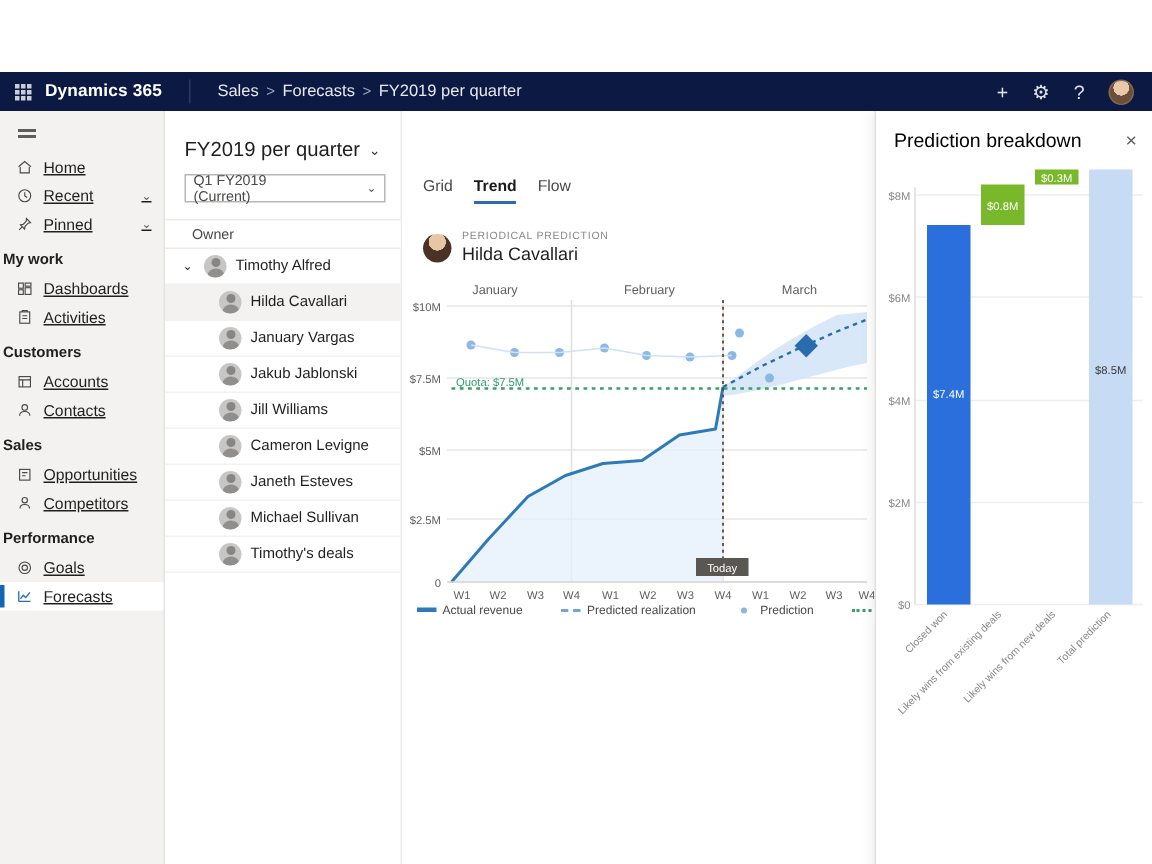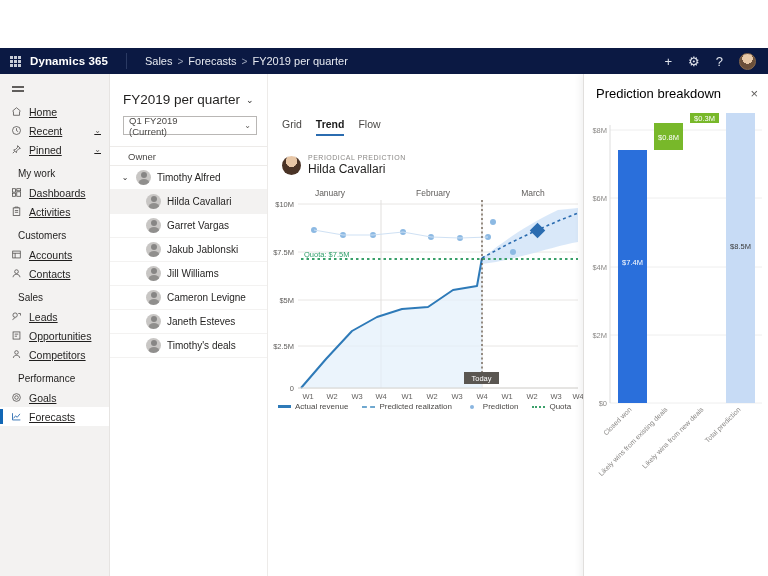--- a/index.html
+++ b/index.html
@@ -47,21 +47,21 @@
   .sb-item {
     height: 19px; display: flex; align-items: center; gap: 7px;
     padding-left: 10px; cursor: pointer; position: relative; color: #201f1e; text-decoration: underline;
   }
   .sb-item.active { background: #ffffff; }
   .sb-item.active::before { content: ""; position: absolute; left: 0; top: 2px; bottom: 2px; width: 2.5px; background: #1267b5; }
   .sb-ico { width: 12px; height: 12px; flex: 0 0 12px; display: flex; align-items: center; justify-content: center; color: #4a4846; }
   .sb-ico svg { width: 11px; height: 11px; display: block; }
   .sb-label { font-size: 10.5px; color: #201f1e; white-space: nowrap; }
   .sb-chev { margin-left: auto; margin-right: 8px; font-size: 8px; color: #605e5c; }
-  .sb-group { font-size: 10px; font-weight: normal; color: #201f1e; padding: 9px 0 4px 18px; }
+  .sb-group { font-size: 10px; font-weight: bold; color: #201f1e; padding: 9px 0 4px 2px; }
   .sb-bottom {
     height: 26px; border-top: 1px solid #e1dfdd; display: flex; align-items: center;
     padding-left: 8px; gap: 7px; cursor: pointer;
   }
   .sb-app-badge {
     width: 14px; height: 14px; background: #2266ba; color: #fff; font-size: 8px;
     display: flex; align-items: center; justify-content: center; border-radius: 1px;
   }
   .sb-bottom .sb-label { font-size: 10.5px; }
   .sb-updown { margin-left: auto; margin-right: 10px; font-size: 8px; color: #605e5c; line-height: .9; text-align: center; }
@@ -121,21 +121,21 @@
   .per-av {
     width: 19px; height: 19px; border-radius: 50%;
     background: radial-gradient(circle at 50% 28%, #e7c6a6 0 34%, #4a3326 35% 100%);
   }
   .per-kicker { font-size: 7px; letter-spacing: .5px; color: #8a8886; text-transform: uppercase; }
   .per-name { font-size: 12px; color: #201f1e; margin-top: 1px; }
 
   
   .chartwrap { position: relative; margin-top: 4px; }
   .legend {
-    display: flex; gap: 14px; align-items: center; padding-left: 10px; margin-top: 2px;
+    display: flex; gap: 26px; align-items: center; padding-left: 10px; margin-top: 2px;
     font-size: 8px; color: #4a4846;
   }
   .legend .li { display: flex; align-items: center; gap: 4px; cursor: pointer; }
   .lg-solid { width: 13px; height: 2.5px; background: #2e7ab8; display: inline-block; }
   .lg-dash { width: 13px; height: 0; border-top: 2px dashed #6fa8cf; display: inline-block; }
   .lg-dot { width: 13px; display: inline-flex; align-items: center; justify-content: center; }
   .lg-dot i { width: 4px; height: 4px; background: #8ab5e0; border-radius: 50%; display: block; }
   .lg-quota { width: 13px; height: 0; border-top: 2px dotted #3aa06a; display: inline-block; }
 
   
@@ -265,30 +265,20 @@
         <span class="sb-ico">
           <svg viewBox="0 0 16 16" fill="none" stroke="#4a4846" stroke-width="1.1">
               <circle cx="8" cy="5.3" r="2.7"></circle>
               <path d="M3 13.4c0-2.6 2.2-4.2 5-4.2s5 1.6 5 4.2"></path>
             </svg>
         </span>
         <span class="sb-label">Contacts</span>
       </div>
 
       <div class="sb-group">Sales</div>
-      <div class="sb-item">
-        <span class="sb-ico">
-          <svg viewBox="0 0 16 16" fill="none" stroke="#4a4846" stroke-width="1.1">
-              <circle cx="6" cy="6" r="3.2"></circle>
-              <path d="M2.6 13.2c.4-2 1.8-3.1 3.6-3.1"></path>
-              <path d="M10.6 3.6h3.2v3"></path>
-            </svg>
-        </span>
-        <span class="sb-label">Leads</span>
-      </div>
       <div class="sb-item">
         <span class="sb-ico">
           <svg viewBox="0 0 16 16" fill="none" stroke="#4a4846" stroke-width="1.1">
               <rect x="3" y="2.8" width="10" height="10.4"></rect>
               <path d="M5.4 6h5.2M5.4 9h3.4"></path>
             </svg>
         </span>
         <span class="sb-label">Opportunities</span>
       </div>
       <div class="sb-item">
@@ -350,37 +340,41 @@
       <span class="twisty">⌄</span>
       <span class="av"></span>
       <span class="lp-name">Timothy Alfred</span>
     </div>
     <div class="lp-row child selected">
       <span class="av"></span>
       <span class="lp-name">Hilda Cavallari</span>
     </div>
     <div class="lp-row child">
       <span class="av"></span>
-      <span class="lp-name">Garret Vargas</span>
+      <span class="lp-name">January Vargas</span>
     </div>
     <div class="lp-row child">
       <span class="av"></span>
       <span class="lp-name">Jakub Jablonski</span>
     </div>
     <div class="lp-row child">
       <span class="av"></span>
       <span class="lp-name">Jill Williams</span>
     </div>
     <div class="lp-row child">
       <span class="av"></span>
       <span class="lp-name">Cameron Levigne</span>
     </div>
     <div class="lp-row child">
       <span class="av"></span>
       <span class="lp-name">Janeth Esteves</span>
+    </div>
+    <div class="lp-row child">
+      <span class="av"></span>
+      <span class="lp-name">Michael Sullivan</span>
     </div>
     <div class="lp-row child">
       <span class="av"></span>
       <span class="lp-name">Timothy's deals</span>
     </div>
   </div>
 
   <div class="main">
     <div class="tabs">
       <div class="tab">Grid</div>

